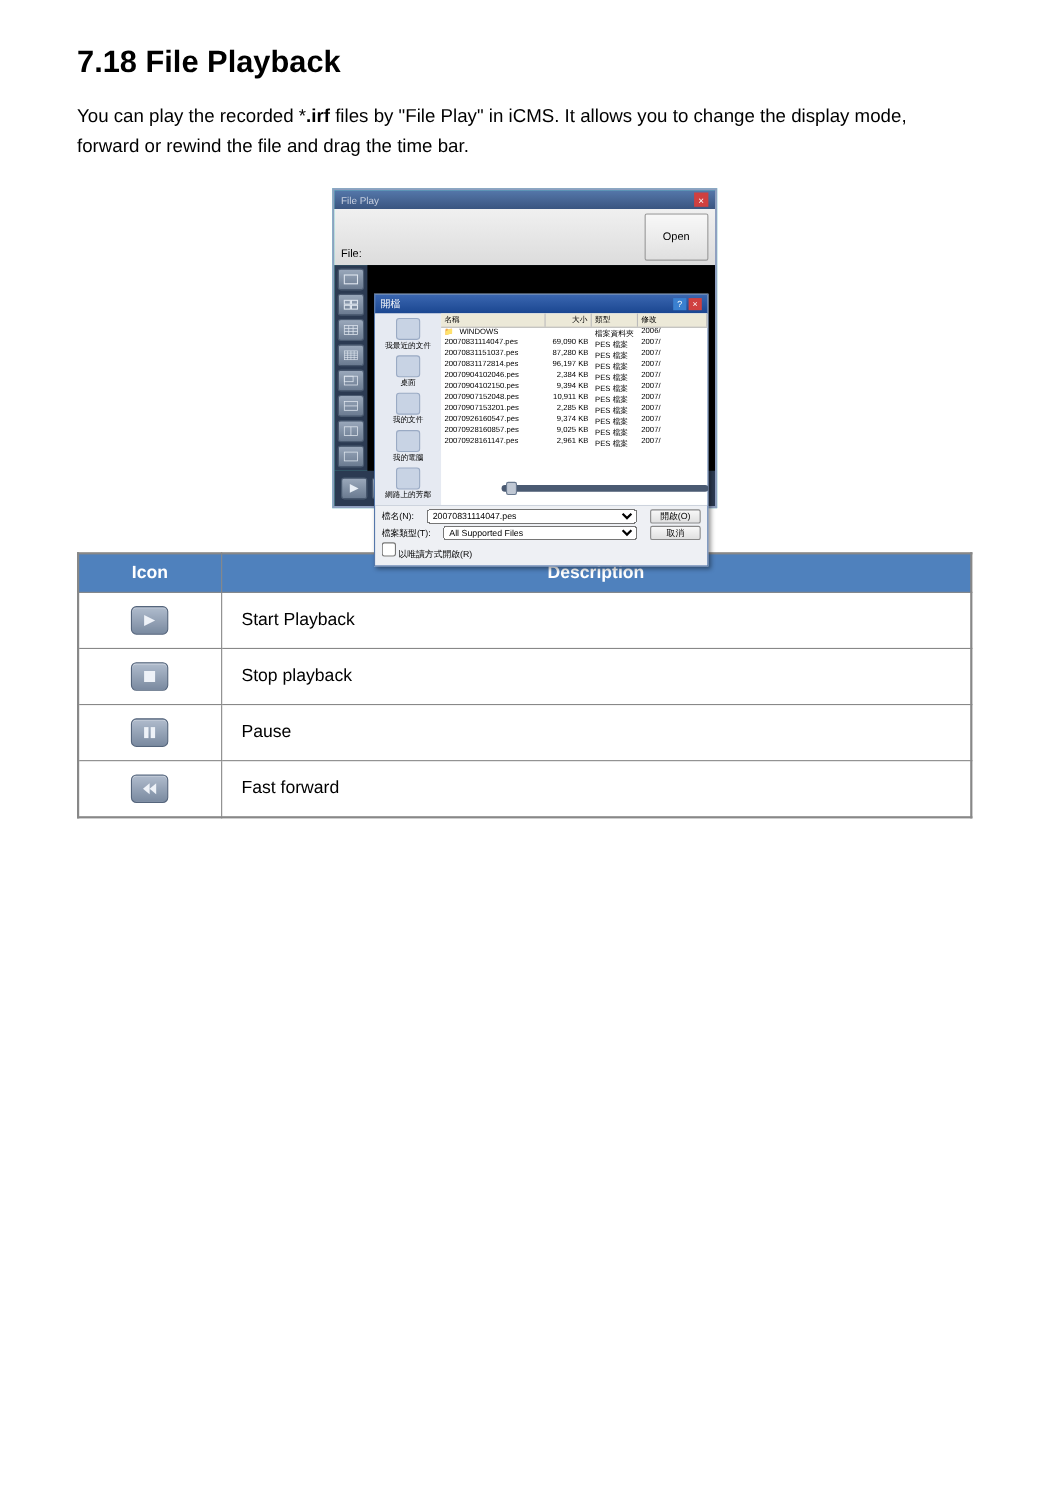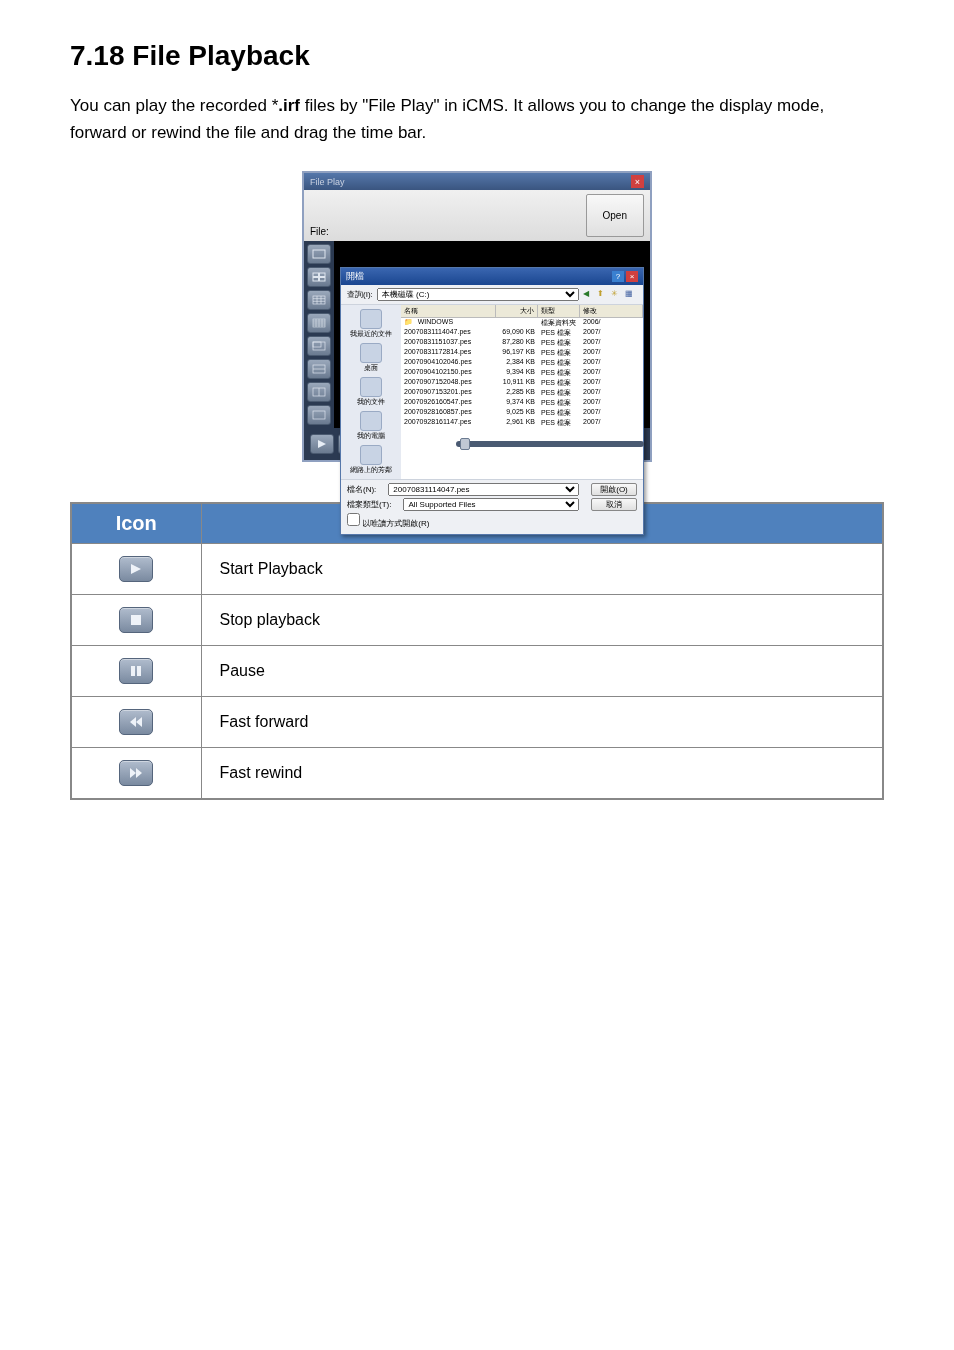--- a/index.html
+++ b/index.html
@@ -39,21 +39,21 @@
     .dlg-bottom { padding:3px 6px; border-top:1px solid #cdd3dd; }
     .dlg-bottom .brow{ display:flex; align-items:center; gap:12px; margin-bottom:2px; font-size:8px;}
     .dlg-bottom select,.dlg-bottom input{ font-size:8px; flex:1; }
     .dlg-bottom .bbtn{ width:46px; font-size:8px; background:linear-gradient(#f8f8f8,#e0e0e0); border:1px solid #888; padding:0 2px; border-radius:2px;}
     .controls { background:#2b3a52; padding:6px; display:flex; align-items:center; gap:4px; }
     .ctrl-btn { width:24px; height:20px; background:linear-gradient(#9aa8bb,#6a7a90); border:1px solid #4a5a70; border-radius:3px; display:flex; align-items:center; justify-content:center; }
     .ctrl-btn svg{ width:12px; height:10px; fill:#e8eef6; }
     .slider { flex:1; height:6px; background:#4a5a72; border-radius:3px; margin-left:6px; position:relative; }
     .slider .thumb{ position:absolute; left:4px; top:-3px; width:10px; height:12px; background:#c0c8d4; border:1px solid #6a7a90; border-radius:2px;}
     table.icon-table { border-collapse: collapse; width: 100%; border: 2px solid #888; margin-top:4px; }
-    table.icon-table th { background: #4f81bd; color: #fff; font-weight: bold; font-size: 20px; padding: 8px; border: 1px solid #888; }
+    table.icon-table th { background: #4f81bd; color: #fff; font-weight: bold; font-size: 16px; padding: 8px; border: 1px solid #888; }
     table.icon-table th.icon-col { width: 130px; }
     table.icon-table td { border: 1px solid #888; padding: 12px 18px; font-size: 16px; vertical-align: middle; }
     table.icon-table td.icon-cell { text-align: center; }
     .ibtn { display:inline-flex; width:34px; height:26px; background:linear-gradient(#b0bccd,#7a8aa0); border:1px solid #55657c; border-radius:5px; align-items:center; justify-content:center; box-shadow: inset 0 1px 0 rgba(255,255,255,.4); }
     .ibtn svg{ width:16px; height:14px; fill:#eef2f8; }
     .tiny-icons { display:flex; gap:2px; align-items:center; }
     .tiny-icons span { width:12px; height:12px; display:inline-block; font-size:8px; }
   </style>
 </head>
 <body>
@@ -146,30 +146,20 @@
       </div>
       <div class="viewer">
         <div class="dialog">
           <div class="dialog-title">
             <span>開檔</span>
             <span class="icons">
                 <span class="qm">?</span>
                 <span class="xm">×</span>
               </span>
           </div>
-          <div class="lookin">
-            <span>查詢(I):</span>
-            <select><option>本機磁碟 (C:)</option></select>
-            <span class="tiny-icons">
-              <span style="color:#2a7a2a;">◀</span>
-              <span style="color:#c0a030;">⬆</span>
-              <span style="color:#c0a030;">✳</span>
-              <span style="color:#4060a0;">▦</span>
-            </span>
-          </div>
           <div class="dlg-body">
             <div class="dlg-side">
               <div class="sidept"><div class="sicon"></div><span>我最近的文件</span></div>
               <div class="sidept"><div class="sicon"></div><span>桌面</span></div>
               <div class="sidept"><div class="sicon"></div><span>我的文件</span></div>
               <div class="sidept"><div class="sicon"></div><span>我的電腦</span></div>
               <div class="sidept"><div class="sicon"></div><span>網路上的芳鄰</span></div>
             </div>
             <div class="dlg-files">
               <div class="flhead">
@@ -335,23 +325,14 @@
     </tr>
     <tr>
       <td class="icon-cell"><span class="ibtn">
             <svg viewBox="0 0 16 14">
               <polygon points="8,2 2,7 8,12"></polygon>
               <polygon points="14,2 8,7 14,12"></polygon>
             </svg>
           </span></td>
       <td>Fast forward</td>
     </tr>
-    <tr>
-      <td class="icon-cell"><span class="ibtn">
-            <svg viewBox="0 0 16 14">
-              <polygon points="2,2 8,7 2,12"></polygon>
-              <polygon points="8,2 14,7 8,12"></polygon>
-            </svg>
-          </span></td>
-      <td>Fast rewind</td>
-    </tr>
   </tbody>
 </table>
 
 </body></html>

